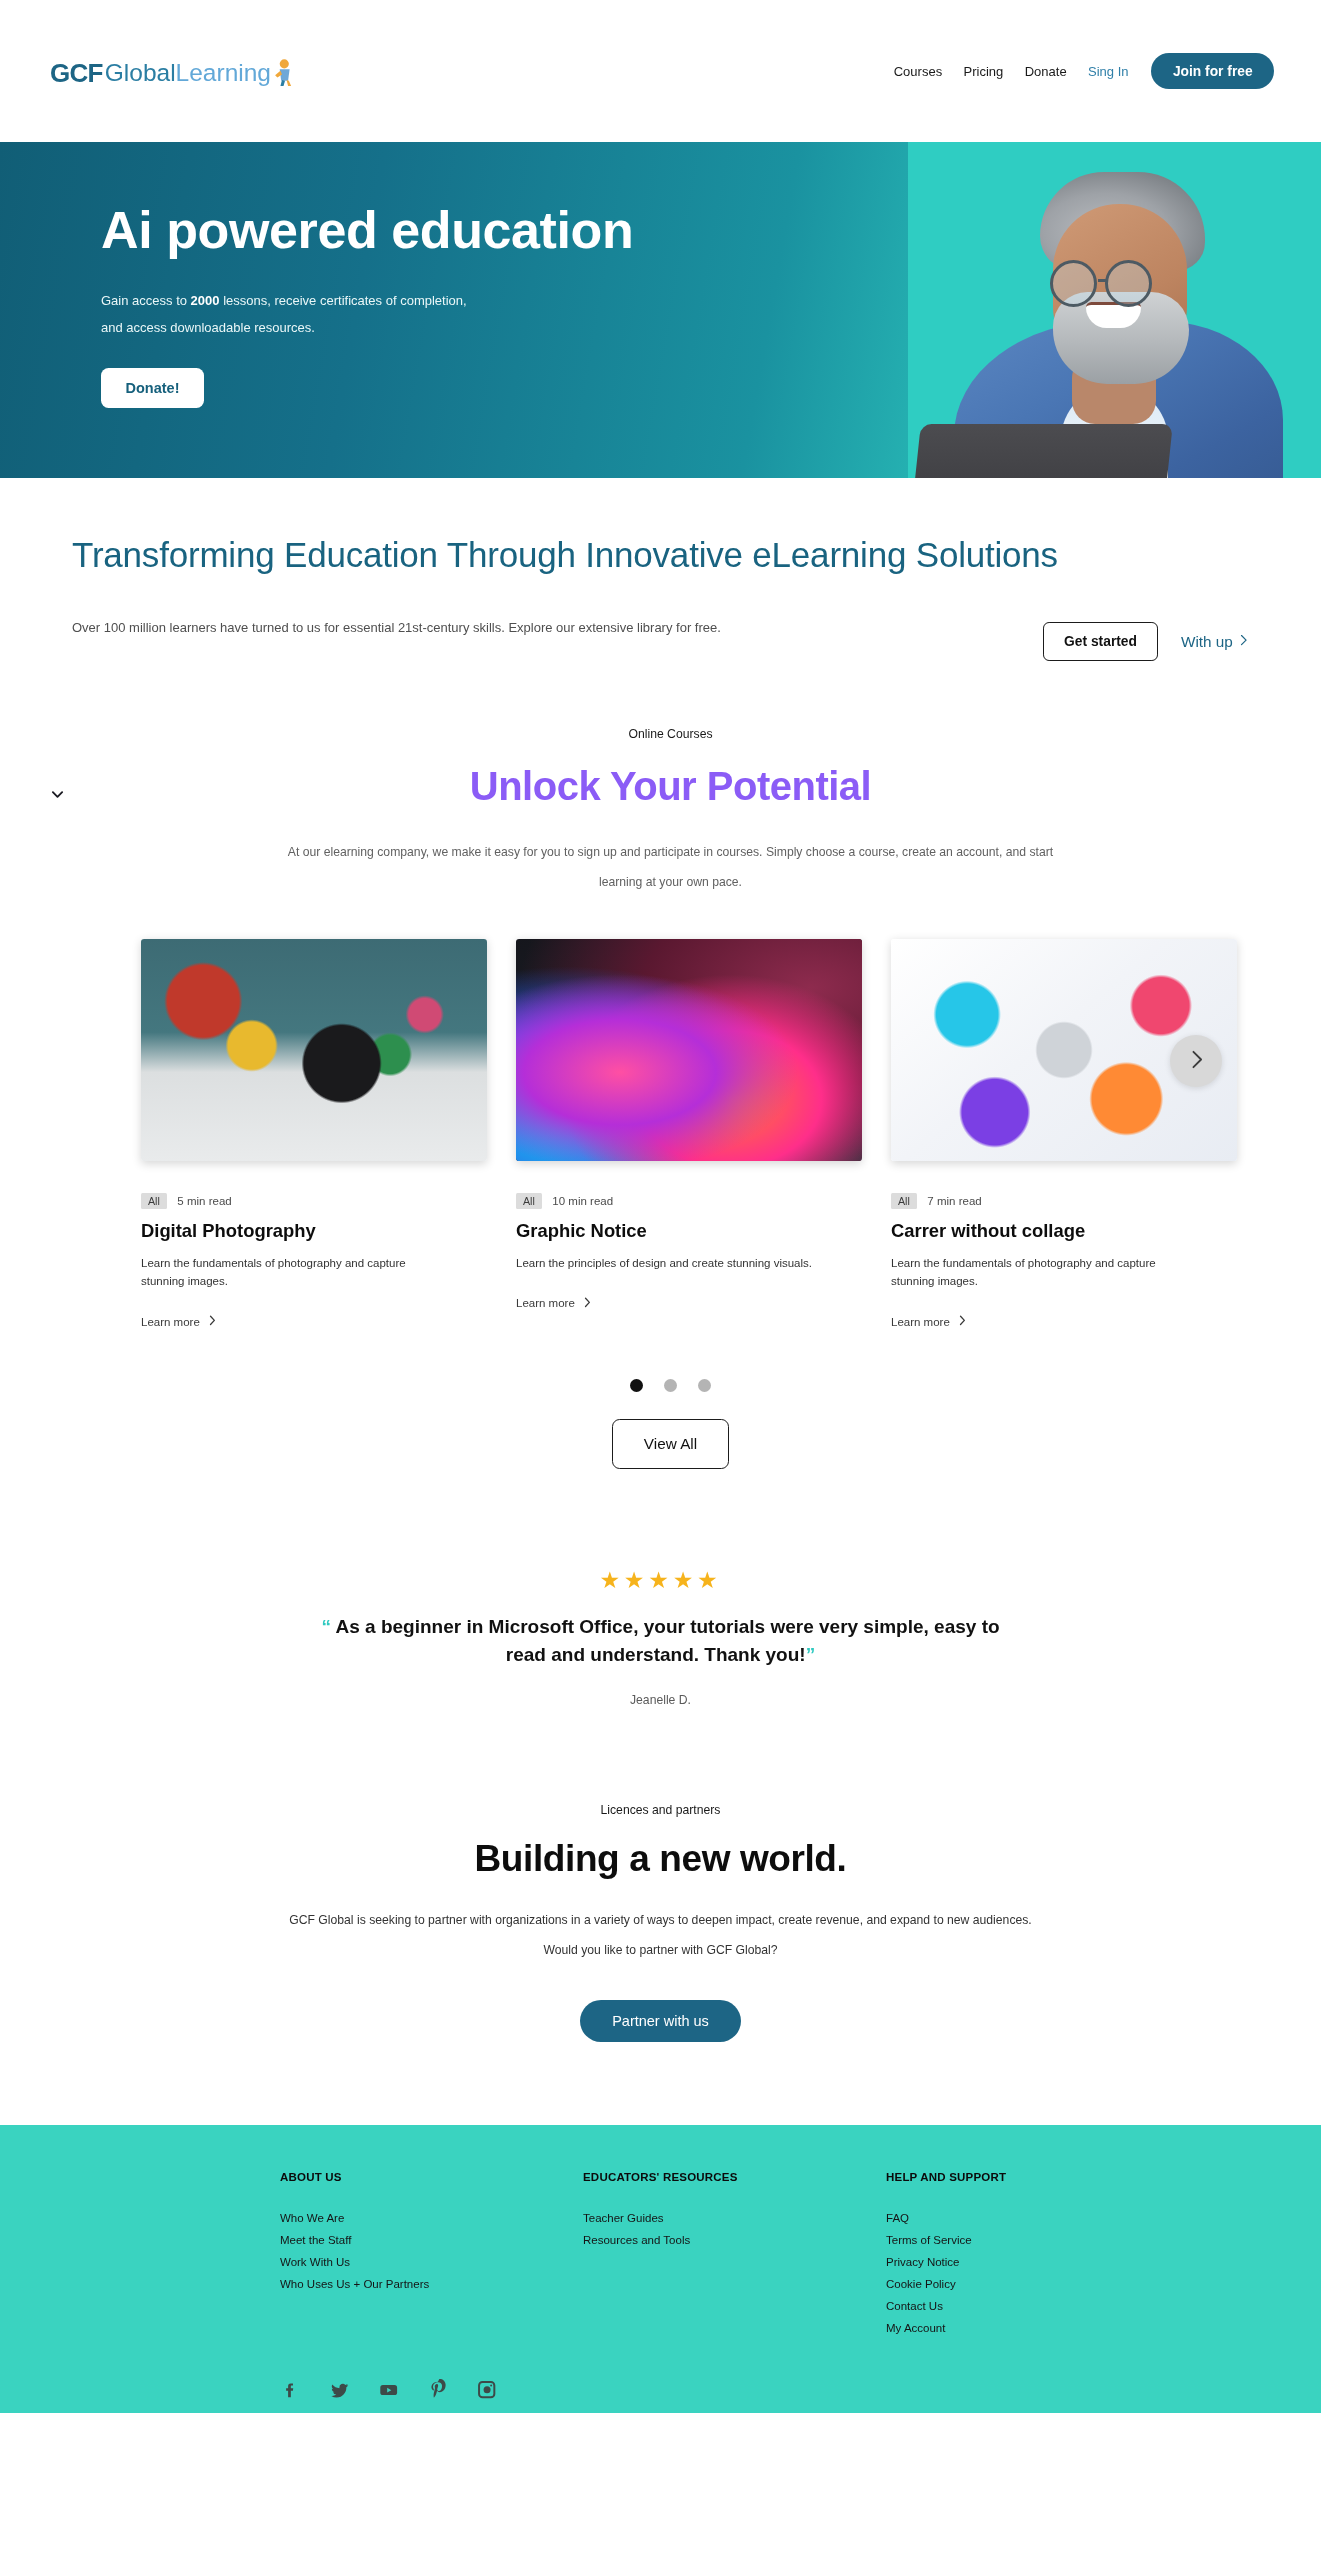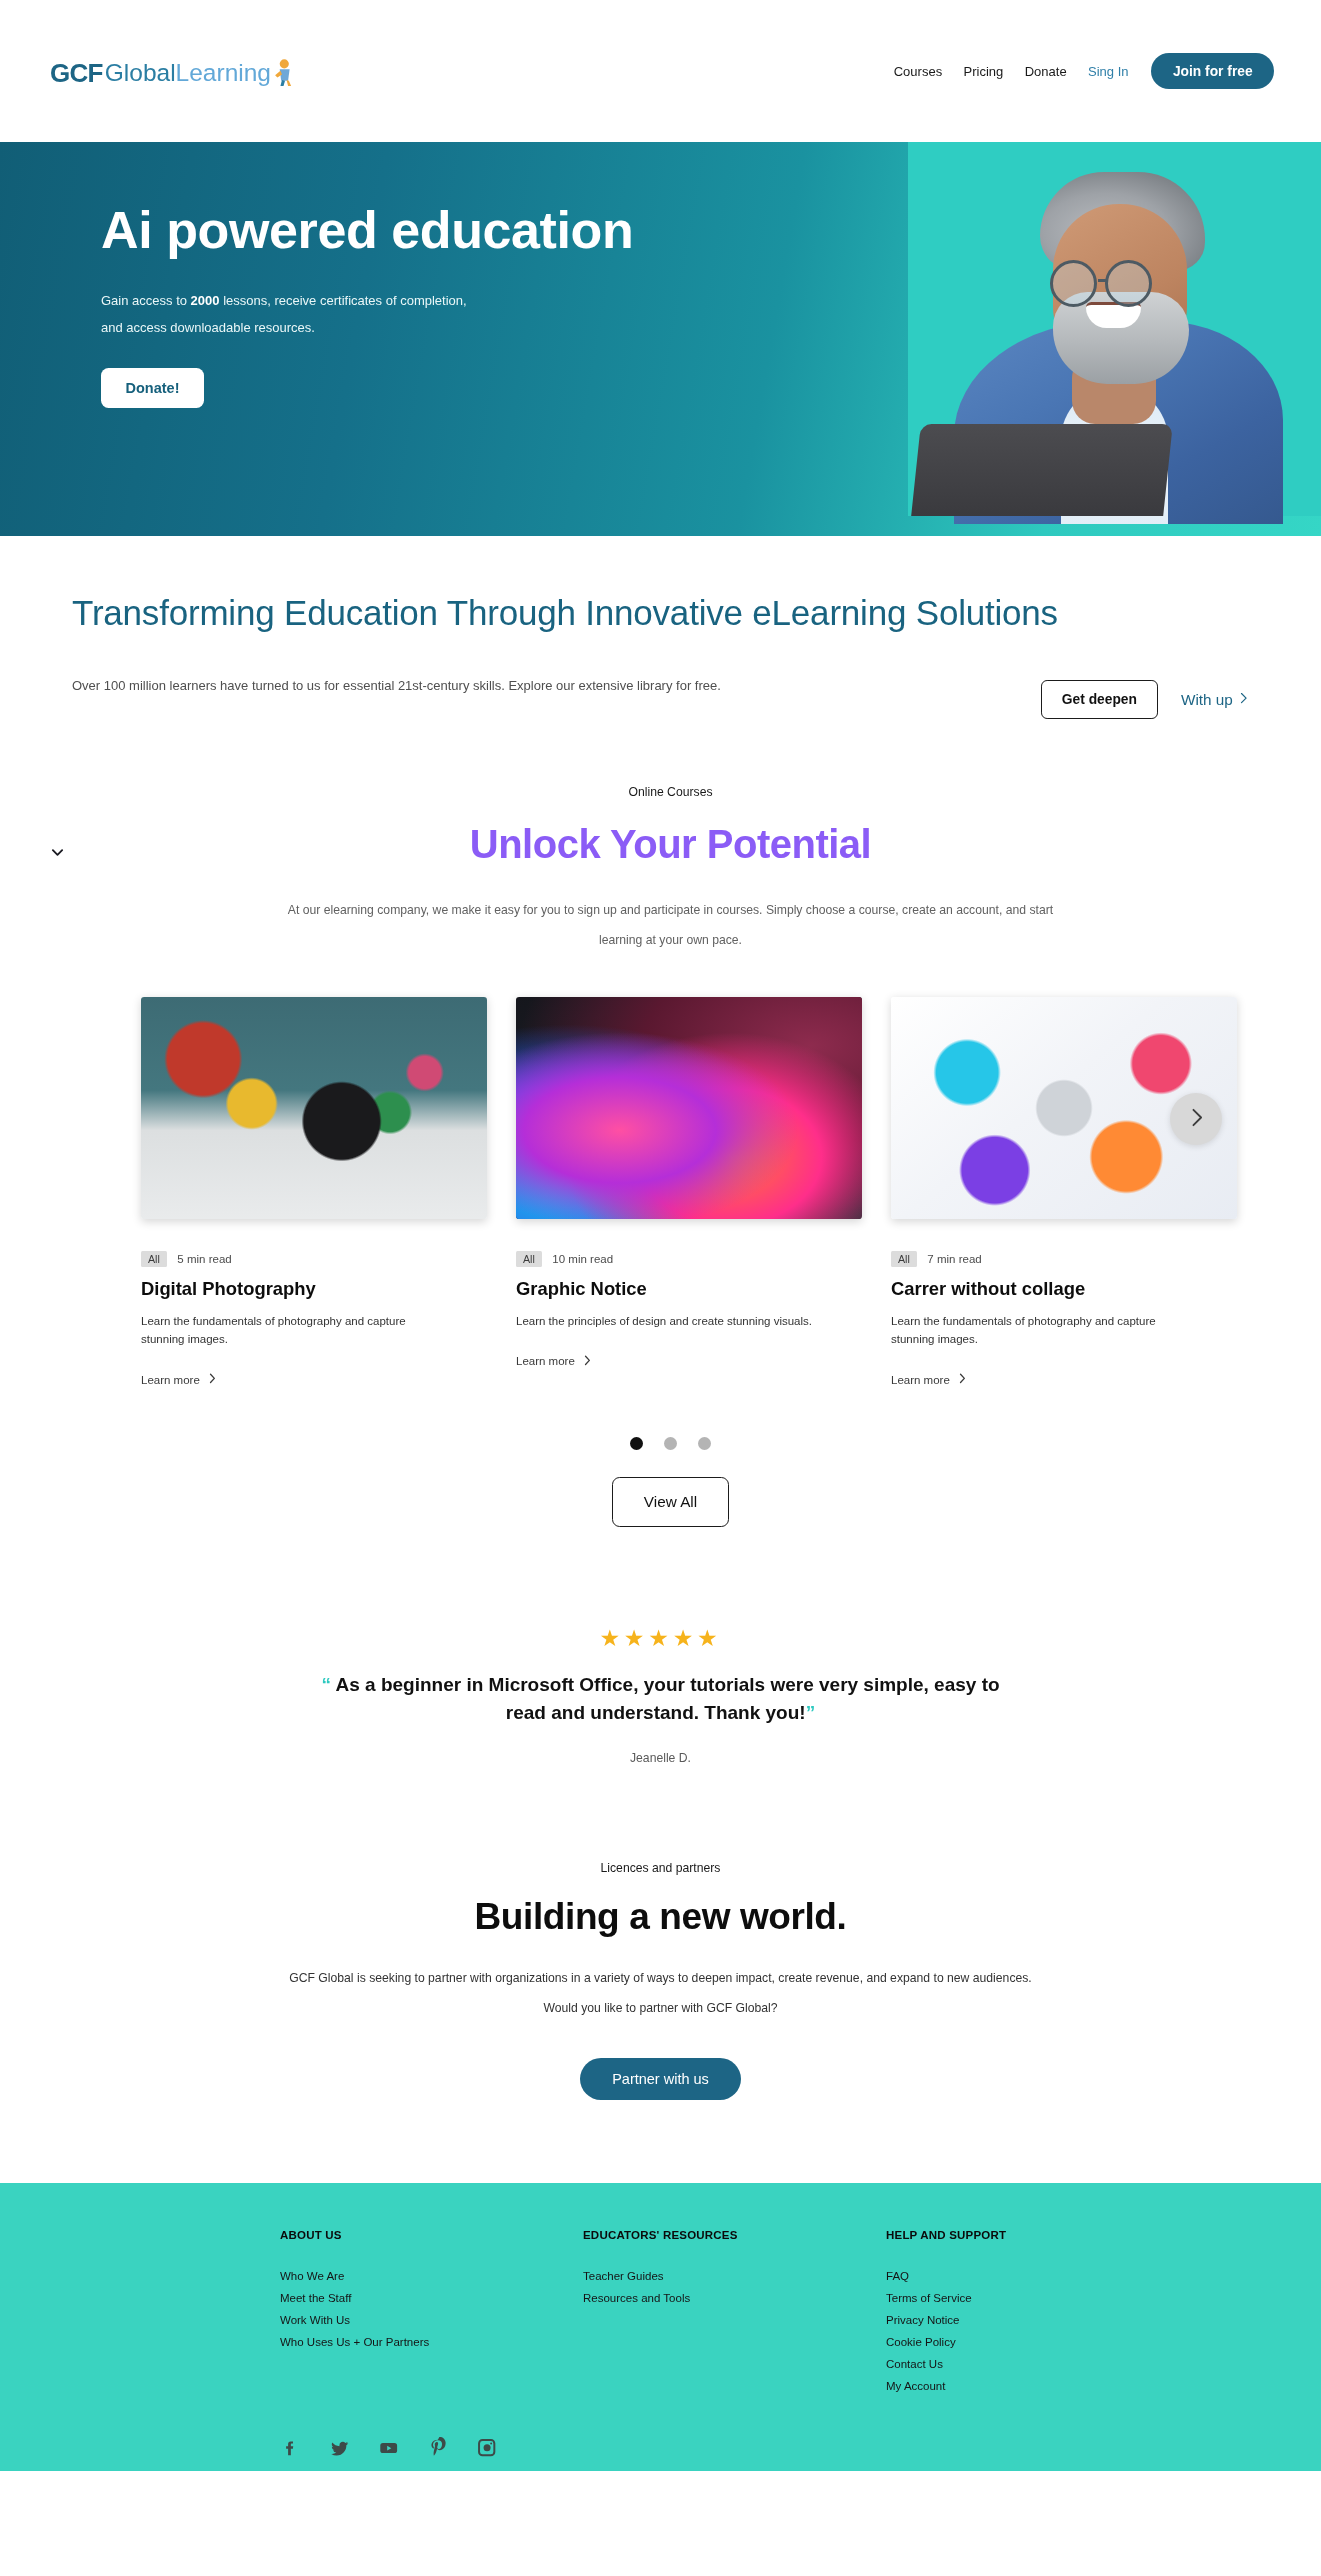--- a/index.html
+++ b/index.html
@@ -43,21 +43,21 @@
   .nav-link.signin { color: #2f7fa8; margin-right: 23px; }
   .join-btn {
     background: #1d6585; color: #fff; font-size: 13.8px; font-weight: 600;
     border: none; border-radius: 21.4px; padding: 10.7px 21.4px; cursor: pointer;
     white-space: nowrap;
   }
 
   
   .hero {
     position: relative;
-    height: 394px;
+    height: 336px;
     background: linear-gradient(100deg, #115e76 0%, #15708a 28%, #1a92a0 58%, #2ec9bf 80%, #35d6c6 100%);
     overflow: hidden;
   }
   .hero-inner { position: relative; z-index: 2; padding: 60px 0 0 101px; max-width: 879px; }
   .hero-title {
     font-size: 52px; font-weight: bold; color: #fff; line-height: 1.08;
     letter-spacing: -0.4px;
   }
   .hero-sub {
     margin-top: 29px; font-size: 13px; color: #eaf7f8; line-height: 2.1;
@@ -326,21 +326,21 @@
     </div>
     <button class="donate-btn">Donate!</button>
   </div>
 </div>
 
 <div class="transform">
   <h2>Transforming Education Through Innovative eLearning Solutions</h2>
   <div class="transform-row">
     <div class="transform-copy">Over 100 million learners have turned to us for essential 21st-century skills. Explore our extensive library for free.</div>
     <div class="transform-actions">
-      <button class="getstarted-btn">Get deepen</button>
+      <button class="getstarted-btn">Get started</button>
       <a class="singup-link" href="#">
         <span>With up</span>
         <span>
           <svg width="7.6" height="12.2" viewBox="0 0 10 16" fill="none">
               <path d="M2 2l6 6-6 6" stroke="#1d6585" stroke-width="1.6" stroke-linecap="round" stroke-linejoin="round"></path>
             </svg>
         </span>
       </a>
     </div>
   </div>

